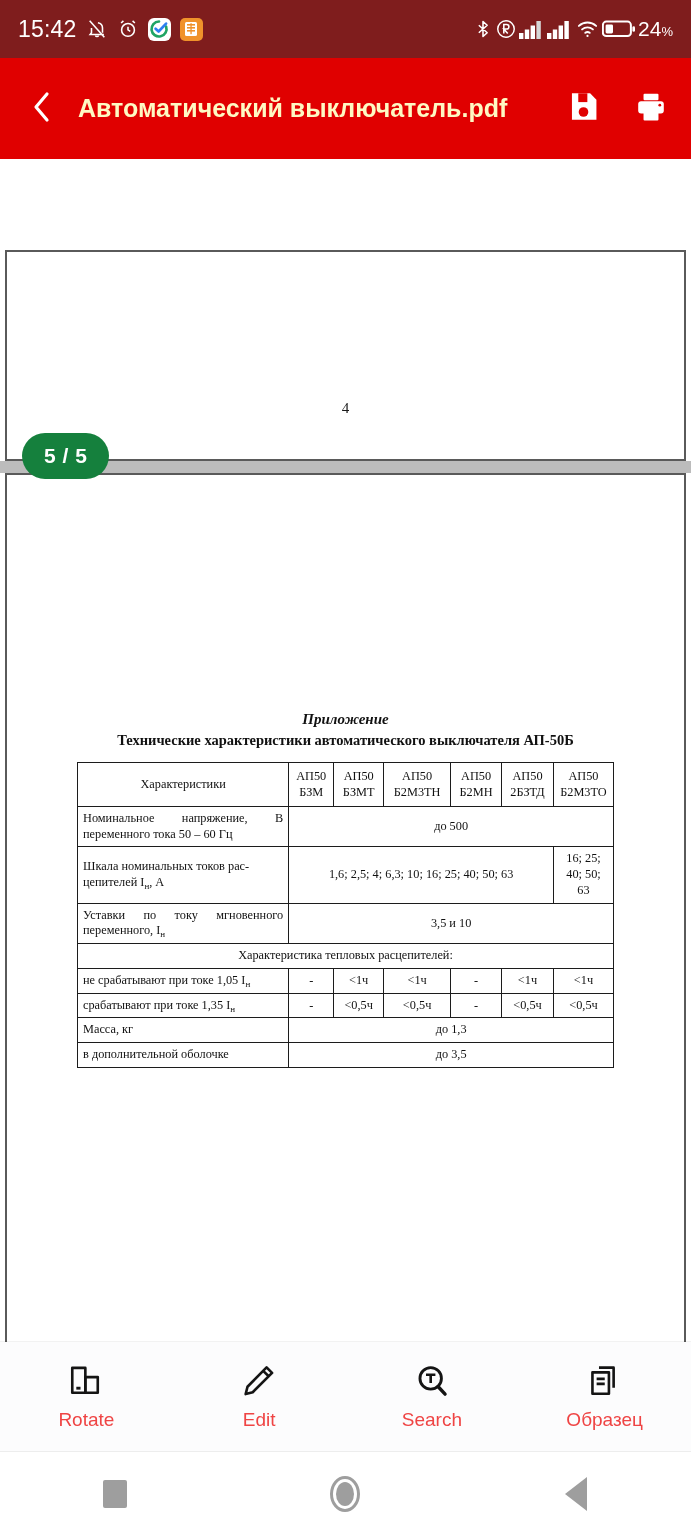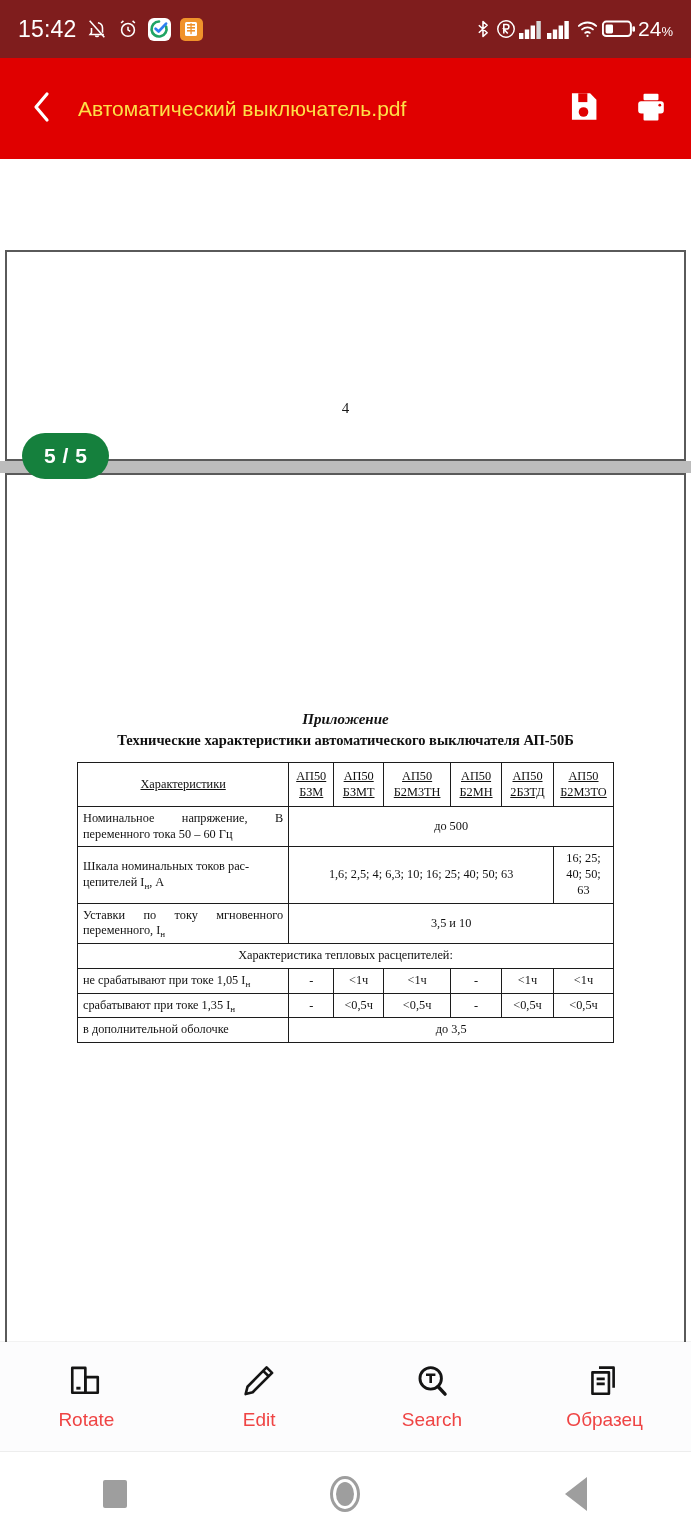--- a/index.html
+++ b/index.html
@@ -32,21 +32,21 @@
   .sb-batt-pct { font-size: 21px; }
   .sb-batt-pct .pc { font-size: 13px; }
 
   
   .appbar {
     position: absolute; top: 58px; left: 0; width: 691px; height: 101px;
     background: #e00000; display: flex; align-items: center; padding: 0 22px;
   }
   .back-btn { width: 40px; height: 44px; display: flex; align-items: center; justify-content: center; flex: 0 0 auto; }
   .doc-title {
-    color: #fde047; font-size: 21px; font-weight: 400; margin-left: 16px;
+    color: #fef9c3; font-size: 25px; font-weight: 700; margin-left: 16px;
     white-space: nowrap; overflow: hidden; text-overflow: ellipsis; flex: 1 1 auto;
   }
   .appbar-actions { display: flex; align-items: center; gap: 32px; margin-left: 14px; flex: 0 0 auto; }
   .ab-ic { width: 36px; height: 36px; display: flex; align-items: center; justify-content: center; }
 
   
   .viewer {
     position: absolute; top: 159px; left: 0; width: 691px; height: 1183px;
     background: #ffffff; overflow: hidden;
   }
@@ -84,21 +84,21 @@
   table.spec {
     margin: 13px auto 0 auto; width: 537px;
     border-collapse: collapse; font-size: 12.3px; line-height: 1.28;
   }
   table.spec td {
     border: 1px solid #1c1c1c; padding: 4px 5px; vertical-align: middle;
     text-align: center;
   }
   td.lab { text-align: left; padding-left: 10px; padding-right: 8px; text-align: justify; text-align-last: justify; }
   td.lab.nj { text-align: left; text-align-last: left; }
-  .c-head { height: 44px; text-decoration: underline; }
+  .c-head { height: 44px; }
   sub { font-size: 9px; vertical-align: baseline; position: relative; top: 3px; }
 
   
   .bottombar {
     position: absolute; top: 1342px; left: 0; width: 691px; height: 109px;
     background: #fcfcfd; display: flex; align-items: center; justify-content: space-around;
     box-shadow: 0 -1px 0 rgba(0,0,0,.05);
   }
   .bb-item { display: flex; flex-direction: column; align-items: center; gap: 9px; width: 150px; }
   .bb-ic { height: 38px; display: flex; align-items: center; justify-content: center; }
@@ -331,20 +331,24 @@
             <tr>
               <td class="lab nj"><span>срабатывают при токе 1,35 I</span><sub>н</sub></td>
               <td>-</td>
               <td>&lt;0,5ч</td>
               <td>&lt;0,5ч</td>
               <td>-</td>
               <td>&lt;0,5ч</td>
               <td>&lt;0,5ч</td>
             </tr>
 
+            <tr>
+              <td class="lab nj">Масса, кг</td>
+              <td colspan="6">до 1,3</td>
+            </tr>
 
             <tr>
               <td class="lab nj">в дополнительной оболочке</td>
               <td colspan="6">до 3,5</td>
             </tr>
           </tbody>
         </table>
       </div>
     </div>
 

